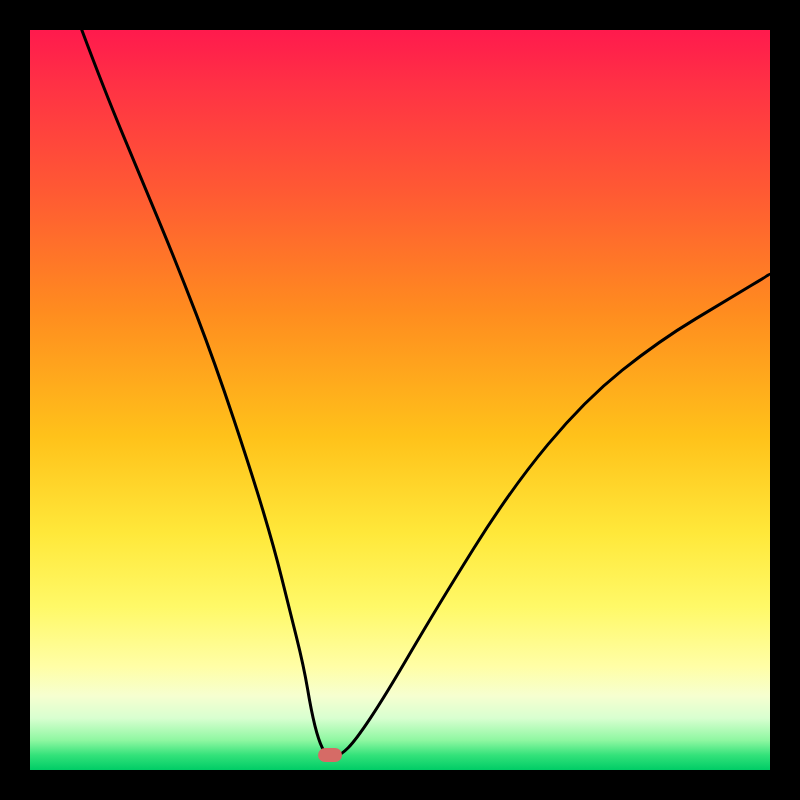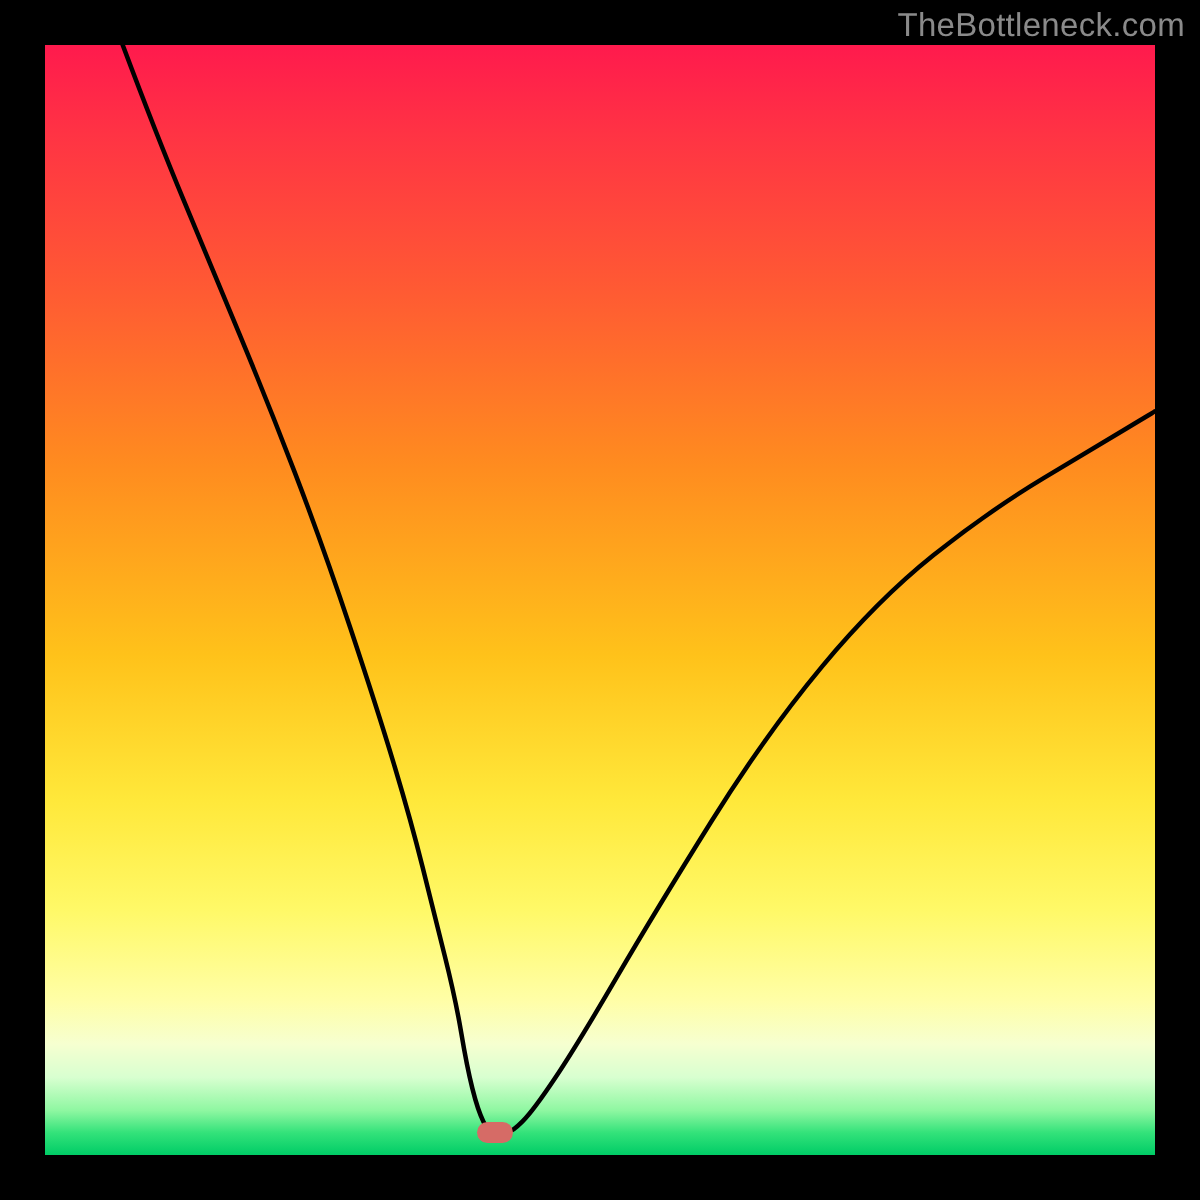--- a/index.html
+++ b/index.html
@@ -68,21 +68,20 @@
     height: 14px;
     border-radius: 7px;
     background: #d66b66;
     transform: translate(-50%, -50%);
   }
 </style>
 </head>
 <body>
 
 <div class="frame">
-  <div class="watermark">TheBottleneck.com</div>
 
   <div class="plot-area">
     <div class="gradient-bg"></div>
 
     <svg class="curve-svg" viewBox="0 0 740 740" preserveAspectRatio="none">
       <path fill="none" stroke="#000000" stroke-width="3" stroke-linejoin="round" stroke-linecap="round" id="curve-path" d="M 51.800000000000004 0 Q 74 59.19999999999993 92.5 103.59999999999997 Q 111 148 129.5 192.39999999999998 Q 148 236.79999999999995 166.5 284.9 Q 185 332.99999999999994 203.5 388.5 Q 222 444 233.10000000000002 481 Q 244.20000000000002 518 251.60000000000002 547.6 Q 259 577.2 266.4 606.8 Q 273.8 636.4 277.5 658.5999999999999 Q 281.2 680.8 284.9 695.5999999999999 Q 288.6 710.4 292.3 717.8 Q 296 725.2 299.7 725.2 Q 303.4 725.2 307.1 725.2 Q 310.8 725.2 318.20000000000005 717.8 Q 325.6 710.4 340.4 688.2 Q 355.2 666 381.1 621.6 Q 407.00000000000006 577.2 444 518 Q 481 458.8 518 414.4 Q 555 370 592 340.4 Q 629 310.8 666 288.6 Q 703 266.4 721.5 255.29999999999998 T 740 244.2"></path>
     </svg>
 
     <div class="marker" id="marker" style="left: 299.7px; top: 725.2px; background: rgb(214, 107, 102);"></div>
   </div>

